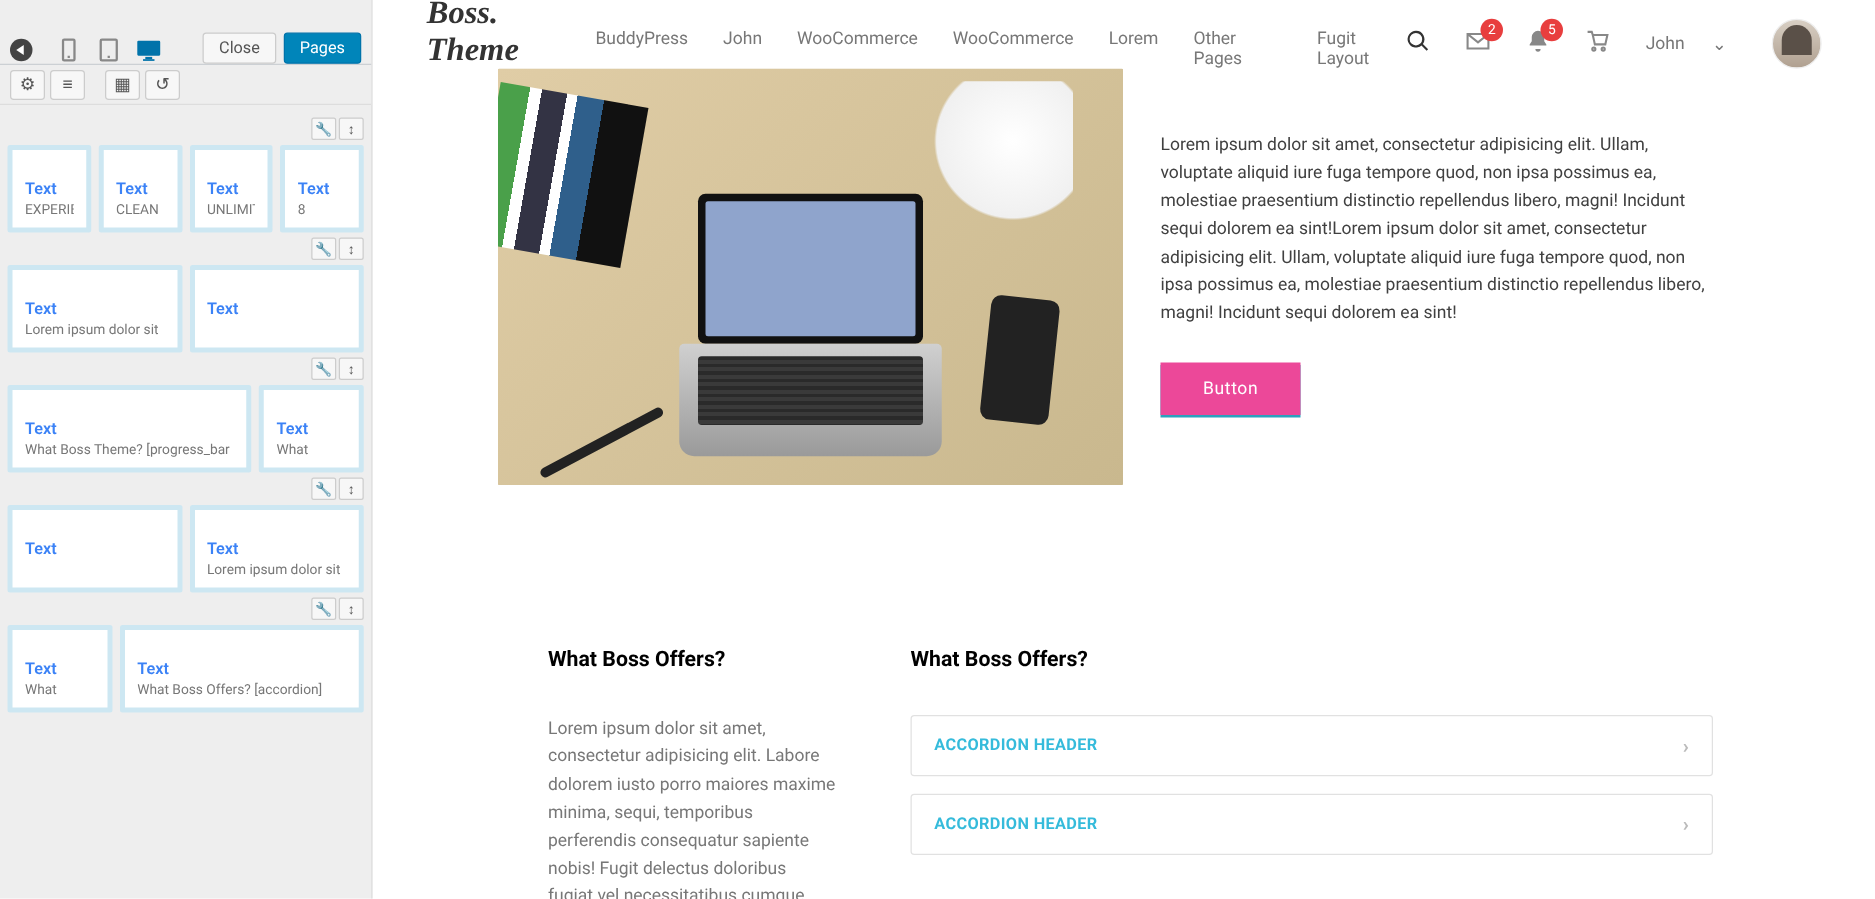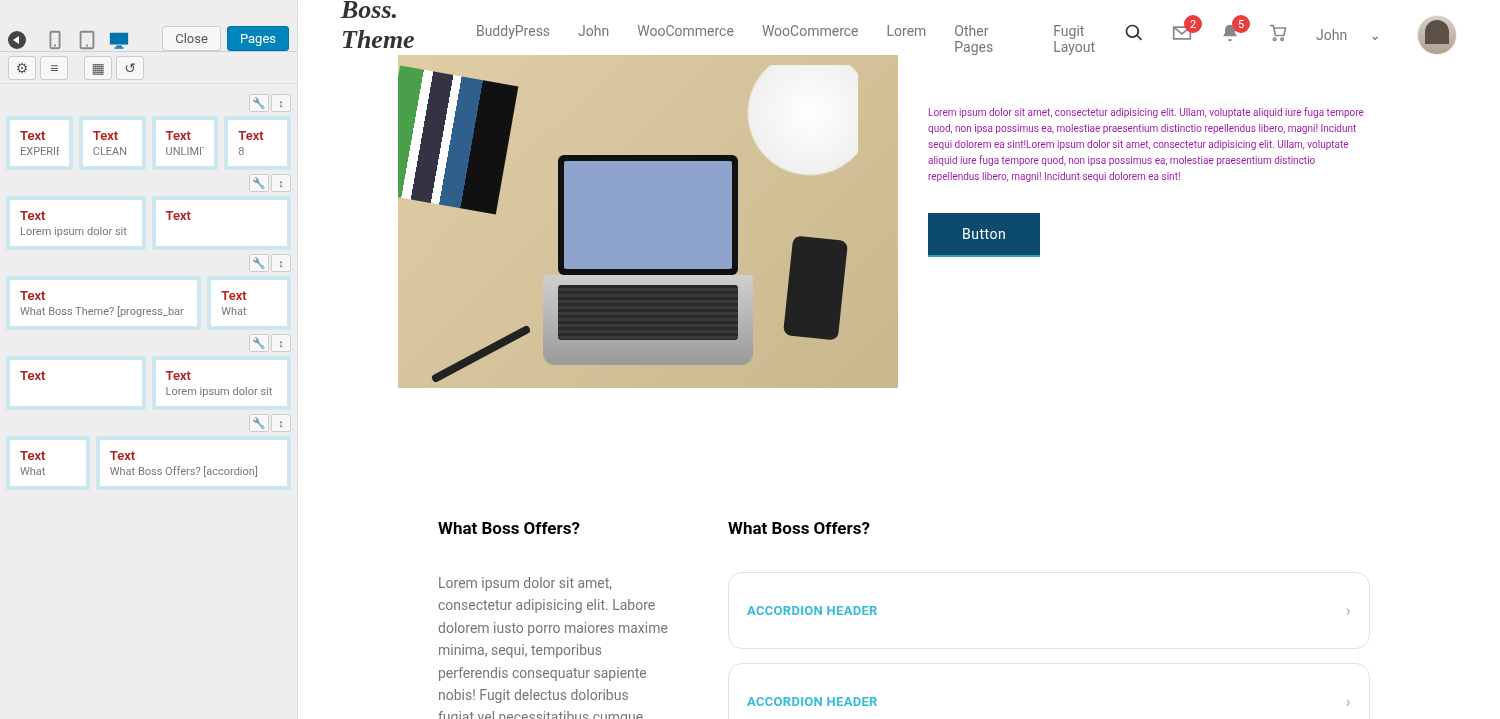--- a/index.html
+++ b/index.html
@@ -20,21 +20,21 @@
 .btn.primary { background:#0085ba; border-color:#0073aa; color:#fff; }
 
 .ed-toolbar { height:32px; background:#eee; border-bottom:1px solid #ddd; display:flex; align-items:center; padding:0 8px; gap:4px; }
 .tool-btn { width:28px; height:24px; border:1px solid #ccc; border-radius:3px; background:#f7f7f7; display:flex; align-items:center; justify-content:center; color:#555; font-size:14px; }
 
 .ed-body { flex:1; overflow-y:auto; padding:6px; }
 .row-actions { display:flex; justify-content:flex-end; gap:2px; margin:4px 0 4px; }
 .row-act { width:20px; height:18px; border:1px solid #ccc; border-radius:2px; background:#f7f7f7; display:flex; align-items:center; justify-content:center; font-size:11px; color:#555;}
 .row { display:flex; gap:6px; margin-bottom:2px; }
 .widget { flex:1; background:#fff; border:4px solid #cde7f2; border-radius:2px; padding:8px 10px; min-height:52px; overflow:hidden; }
-.widget .w-title { font-size:13px; font-weight:600; color:#b91c1c; margin-bottom:2px; }
+.widget .w-title { font-size:13px; font-weight:600; color:#3b82f6; margin-bottom:2px;margin-top:16px; }
 .widget .w-sub { font-size:11px; color:#777; white-space:nowrap; overflow:hidden; text-overflow:clip; }
 
 
 .preview { flex:1; height:100%; overflow-y:auto; background:#fff; position:relative; }
 .prev-header { height:55px; display:flex; align-items:flex-end; padding:0 43px; border-bottom:0; }
 .brand { font-family:'Brush Script MT',cursive; font-size:26px; color:#333; font-weight:600; font-style:italic;}
 .nav { display:flex; gap:28px; }
 .nav a { color:#777; font-size:14px; text-decoration:none; }
 .hdr-right { margin-left:auto; display:flex; align-items:center; gap:28px; }
 .hi { color:#555; font-size:18px; position:relative; }
@@ -52,29 +52,29 @@
 .laptop-base:after{content:'';position:absolute;left:15px;top:10px;right:15px;height:55px;background:repeating-linear-gradient(#2a2a2a,#2a2a2a 3px,#3a3a3a 3px,#3a3a3a 6px);border-radius:3px;}
 .laptop-screen{position:absolute;left:160px;top:100px;width:180px;height:120px;background:#111;border-radius:6px;padding:6px;}
 .laptop-screen:before{content:'';position:absolute;inset:6px;background:#8fa4cc;border-radius:2px;}
 .phone{position:absolute;right:55px;bottom:50px;width:55px;height:100px;background:#222;border-radius:8px;transform:rotate(6deg);}
 .books{position:absolute;left:-10px;top:20px;width:120px;height:130px;background:linear-gradient(90deg,#4aa04a 20%,#fff 20% 28%,#334 28% 45%,#fff 45% 52%,#2f5f8b 52% 70%,#111 70%);transform:rotate(10deg);}
 .lamp{position:absolute;right:40px;top:10px;width:120px;height:120px;background:radial-gradient(circle at 60% 40%,#fff,#f0f0f0 60%,transparent 62%);}
 .pen{position:absolute;left:28px;bottom:30px;width:110px;height:8px;background:#222;border-radius:4px;transform:rotate(-28deg);}
 
 .hero-txt { flex:1; padding-top:50px;}
 .hero-txt h1 { font-size:30px; font-weight:700; color:#222; margin-bottom:34px;}
-.hero-txt p { font-size:10px; color:#a21caf; line-height:1.6; margin-bottom:28px; max-width:440px;}
-.cta { display:inline-block; background:#0c4a6e; color:#fff; padding:13px 34px; font-size:14px; letter-spacing:.5px; border:none; cursor:pointer; box-shadow:0 2px 0 #2da1bd;}
+.hero-txt p { font-size:14px; color:#404040; line-height:1.6; margin-bottom:28px; max-width:440px;}
+.cta { display:inline-block; background:#ec4899; color:#fff; padding:13px 34px; font-size:14px; letter-spacing:.5px; border:none; cursor:pointer; box-shadow:0 2px 0 #2da1bd;}
 
 .offers { display:flex; padding:90px 130px 30px 140px; gap:60px; }
 .offers .col-a{width:230px;}
 .offers .col-b{flex:1;}
 .offers h3 { font-size:17px; font-weight:700; margin-bottom:34px; }
 .col-a p { font-size:14px; color:#777; line-height:1.6; }
-.acc { border:1px solid #e1e1e1; border-radius:14px; padding:28px 18px; display:flex; justify-content:space-between; align-items:center; margin-bottom:14px;}
+.acc { border:1px solid #e1e1e1; border-radius:3px; padding:14px 18px; display:flex; justify-content:space-between; align-items:center; margin-bottom:14px;}
 .acc span { color:#35bbdb; font-weight:700; font-size:13px; letter-spacing:.3px;}
 .acc .chev { color:#bbb; font-size:16px;}
 
 
 .preview::-webkit-scrollbar{width:14px;}
 .preview::-webkit-scrollbar-thumb{background:#c1c1c1;border-radius:8px;border:3px solid #fff;}
 </style>
 </head>
 <body>
 

